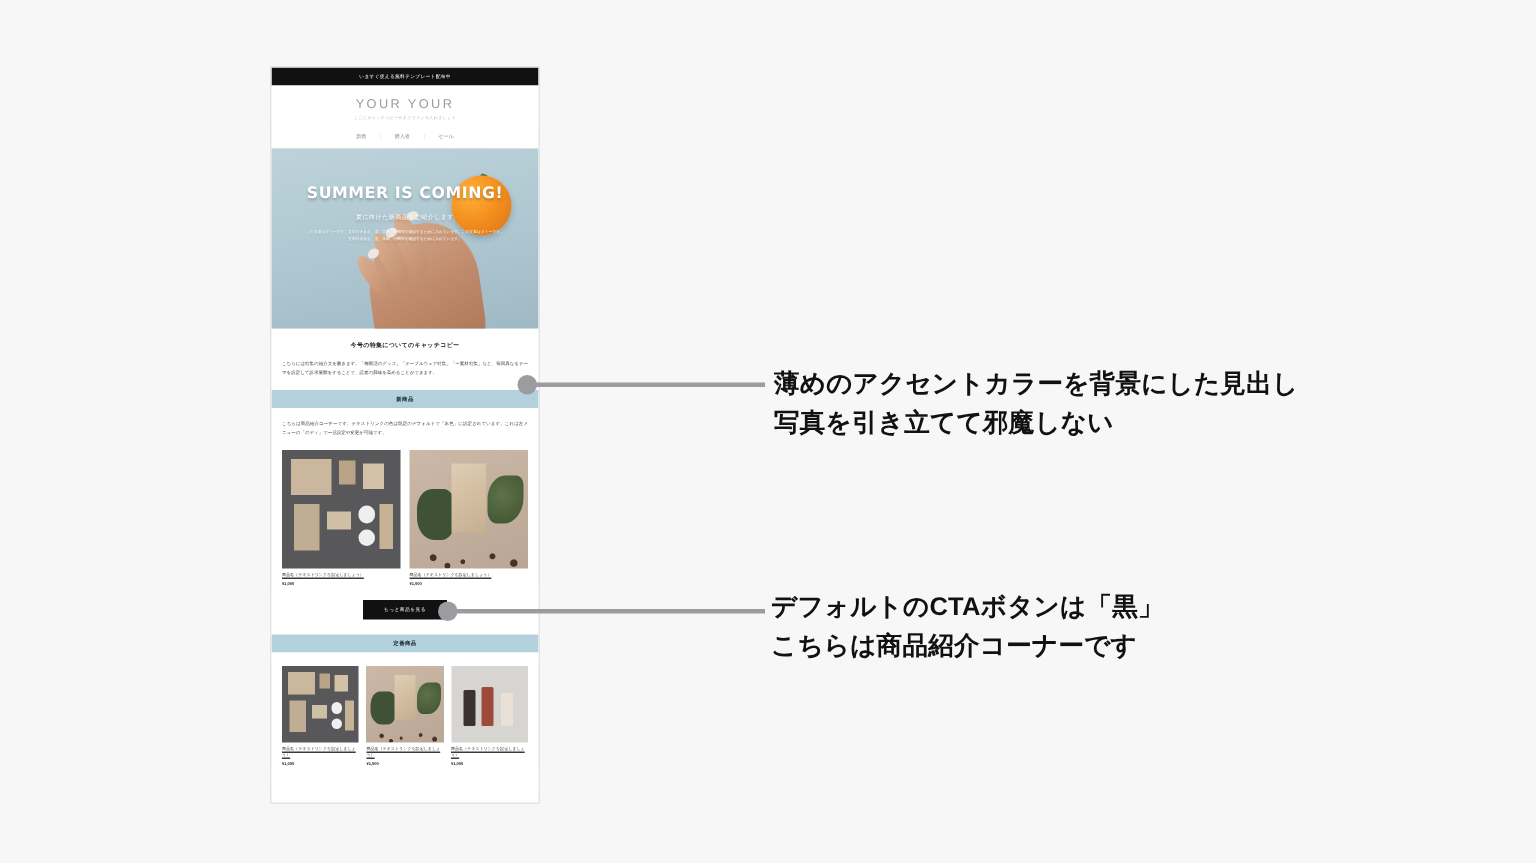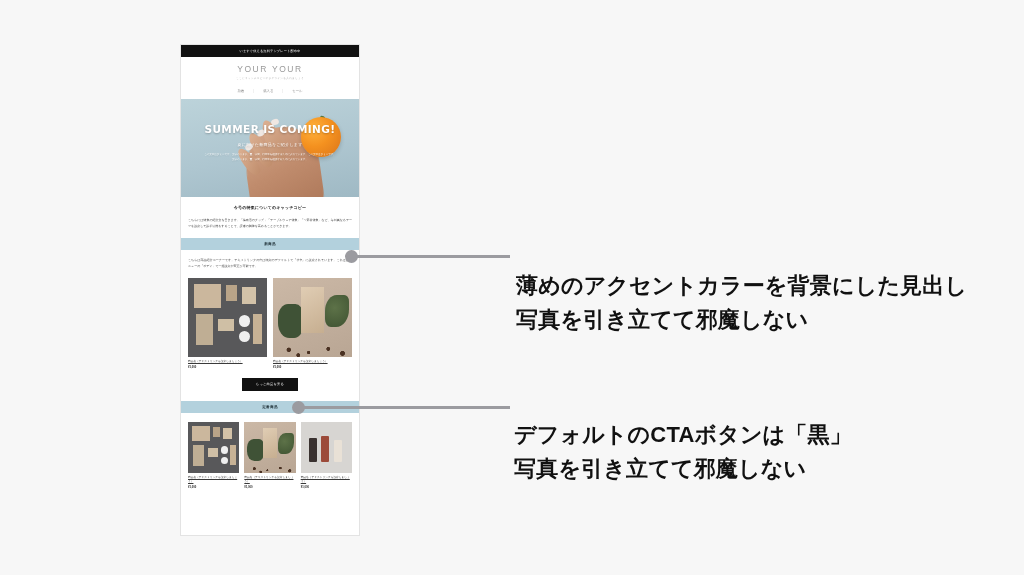--- a/index.html
+++ b/index.html
@@ -37,21 +37,21 @@
     font-size:2.6px;letter-spacing:.3px;color:#b3b3b3;margin-top:2px;
   }
   .navrow{
     display:flex;align-items:center;justify-content:center;gap:9px;
     padding:5px 0 6px;font-size:3.4px;color:#8c8c8c;
   }
   .navsep{color:#d2d2d2;font-size:3.4px;}
 
   
   .hero{
-    position:relative;height:98px;overflow:hidden;
+    position:relative;height:120px;overflow:hidden;
     background:#b5cdd6;
   }
   .hero-photo{position:absolute;inset:0;}
   .hero-sky{
     position:absolute;inset:0;
     background:linear-gradient(170deg,#bcd3da 0%,#aec6d0 55%,#9fb9c4 100%);
   }
   .hand{
     position:absolute;right:38px;bottom:-26px;width:74px;height:96px;
     background:linear-gradient(160deg,#d6a98c 0%,#c08c6d 45%,#a87254 100%);
@@ -168,23 +168,22 @@
     background:#111111;color:#ffffff;
     font-size:3.2px;letter-spacing:.3px;
     padding:4.5px 14px;white-space:nowrap;
   }
   .spacer{height:9px;background:#fff;}
   .footpad{height:14px;background:#fff;}
 
   
   .anno{
     position:absolute;color:#111111;font-weight:bold;
-    font-size:22px;line-height:1.55;letter-spacing:.2px;
+    font-size:17px;line-height:1.55;letter-spacing:.2px;
     white-space:pre-line;
-    margin-top:26px;
   }
   .anno1{left:516px;top:243px;}
   .anno2{left:514px;top:392px;}
 
   .conn{position:absolute;height:3px;background:#9b9ba0;}
   .conn1{left:355px;top:255px;width:155px;}
   .conn2{left:300px;top:406px;width:210px;}
   .dot{position:absolute;width:13px;height:13px;border-radius:50%;background:#9b9ba0;}
   .dot1{left:345px;top:250px;}
   .dot2{left:292px;top:401px;}
@@ -315,15 +314,15 @@
   </div>
 
   <div class="dot dot1"></div>
   <div class="conn conn1"></div>
   <div class="anno anno1">薄めのアクセントカラーを背景にした見出し
 写真を引き立てて邪魔しない</div>
 
   <div class="dot dot2"></div>
   <div class="conn conn2"></div>
   <div class="anno anno2">デフォルトのCTAボタンは「黒」
-写真を引き立てて邪魔しない</div>
+こちらは商品紹介コーナーです</div>
 
 </div>
 
 </body></html>

